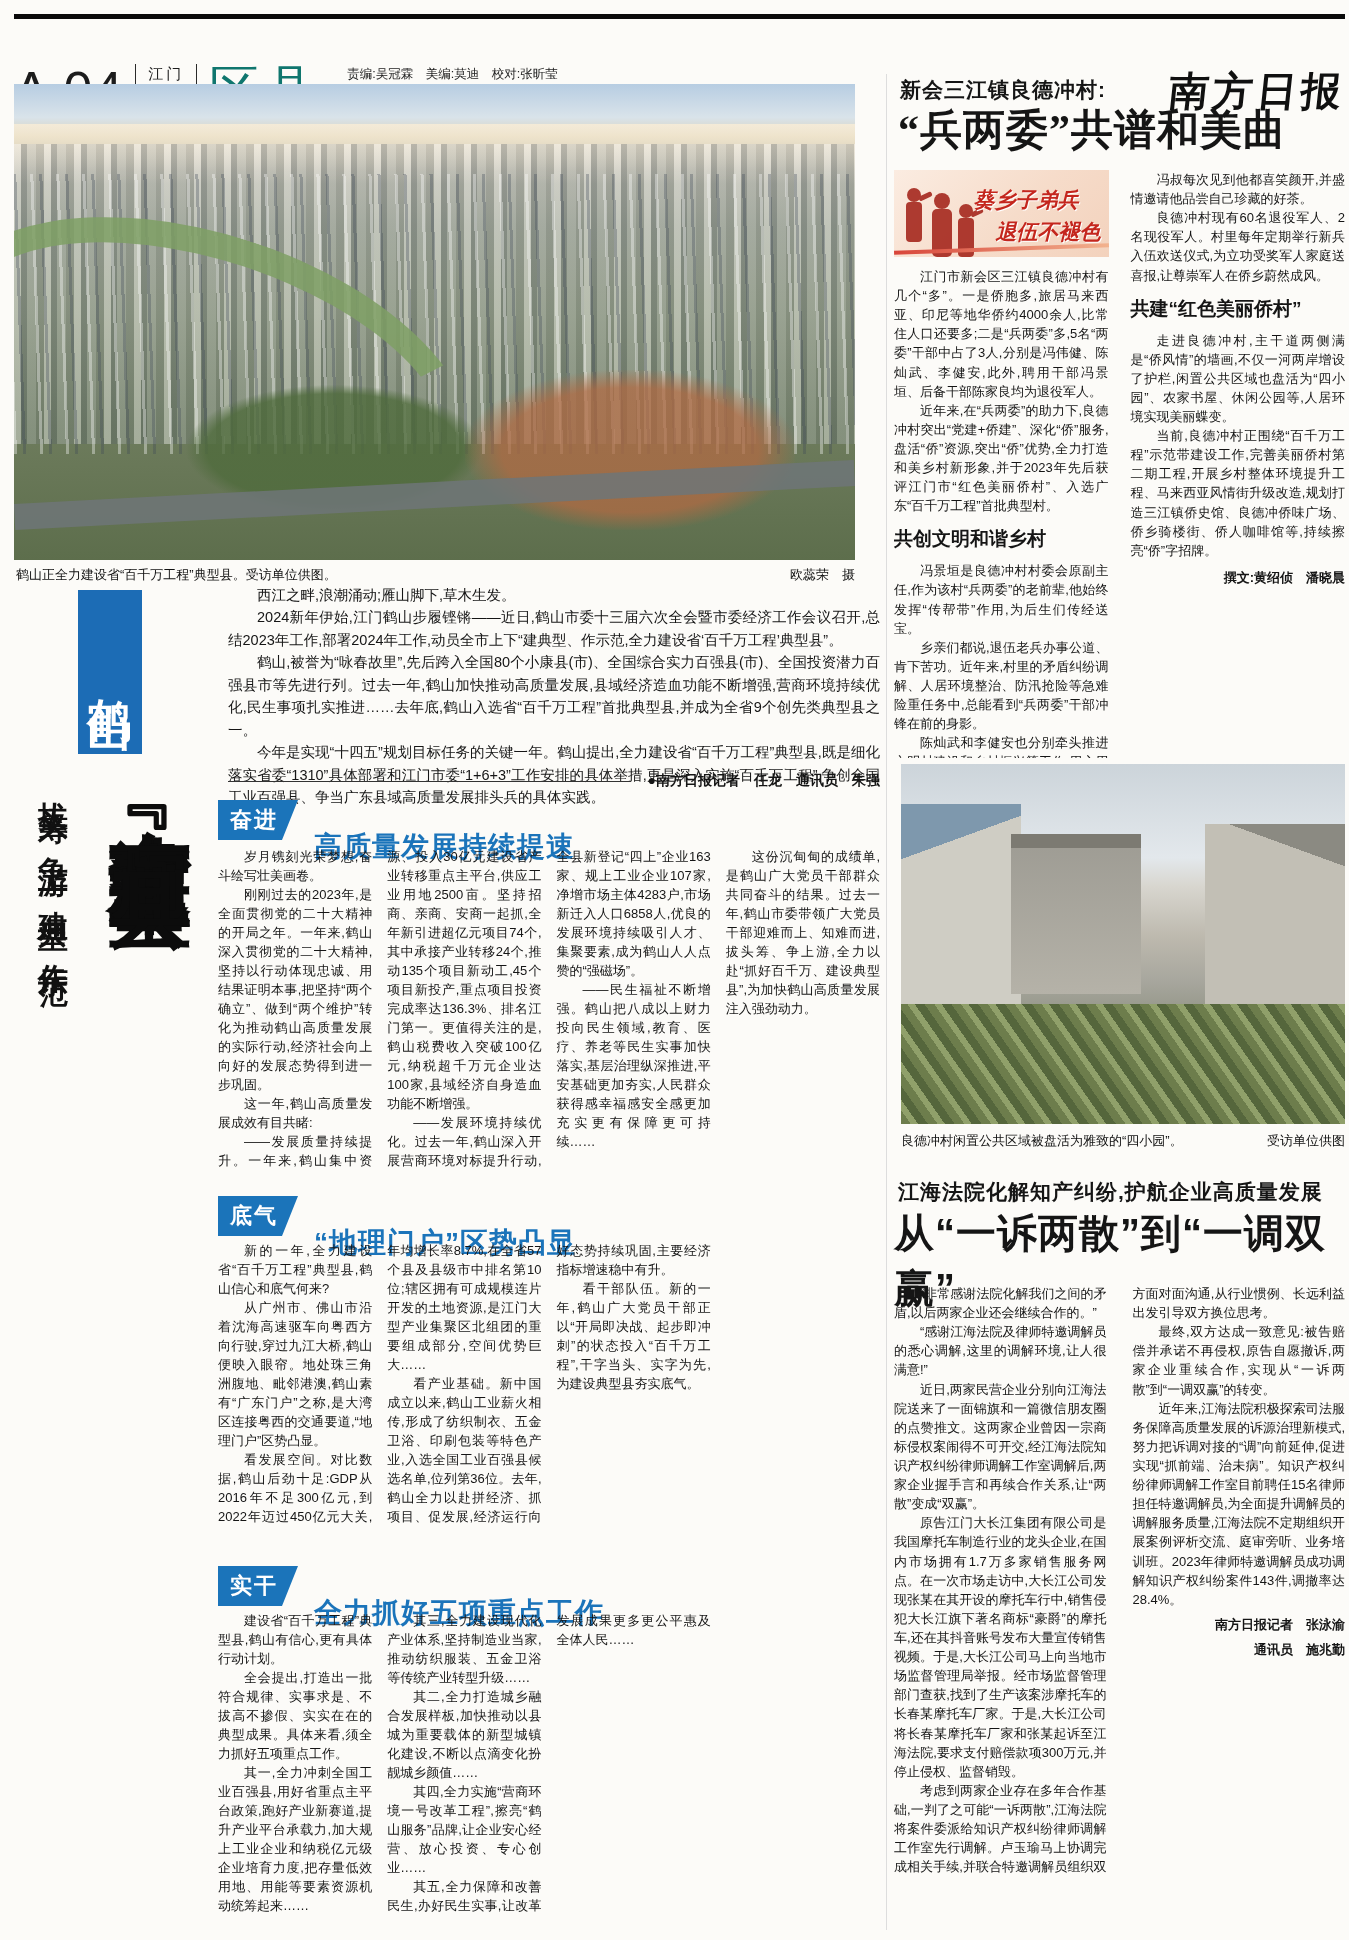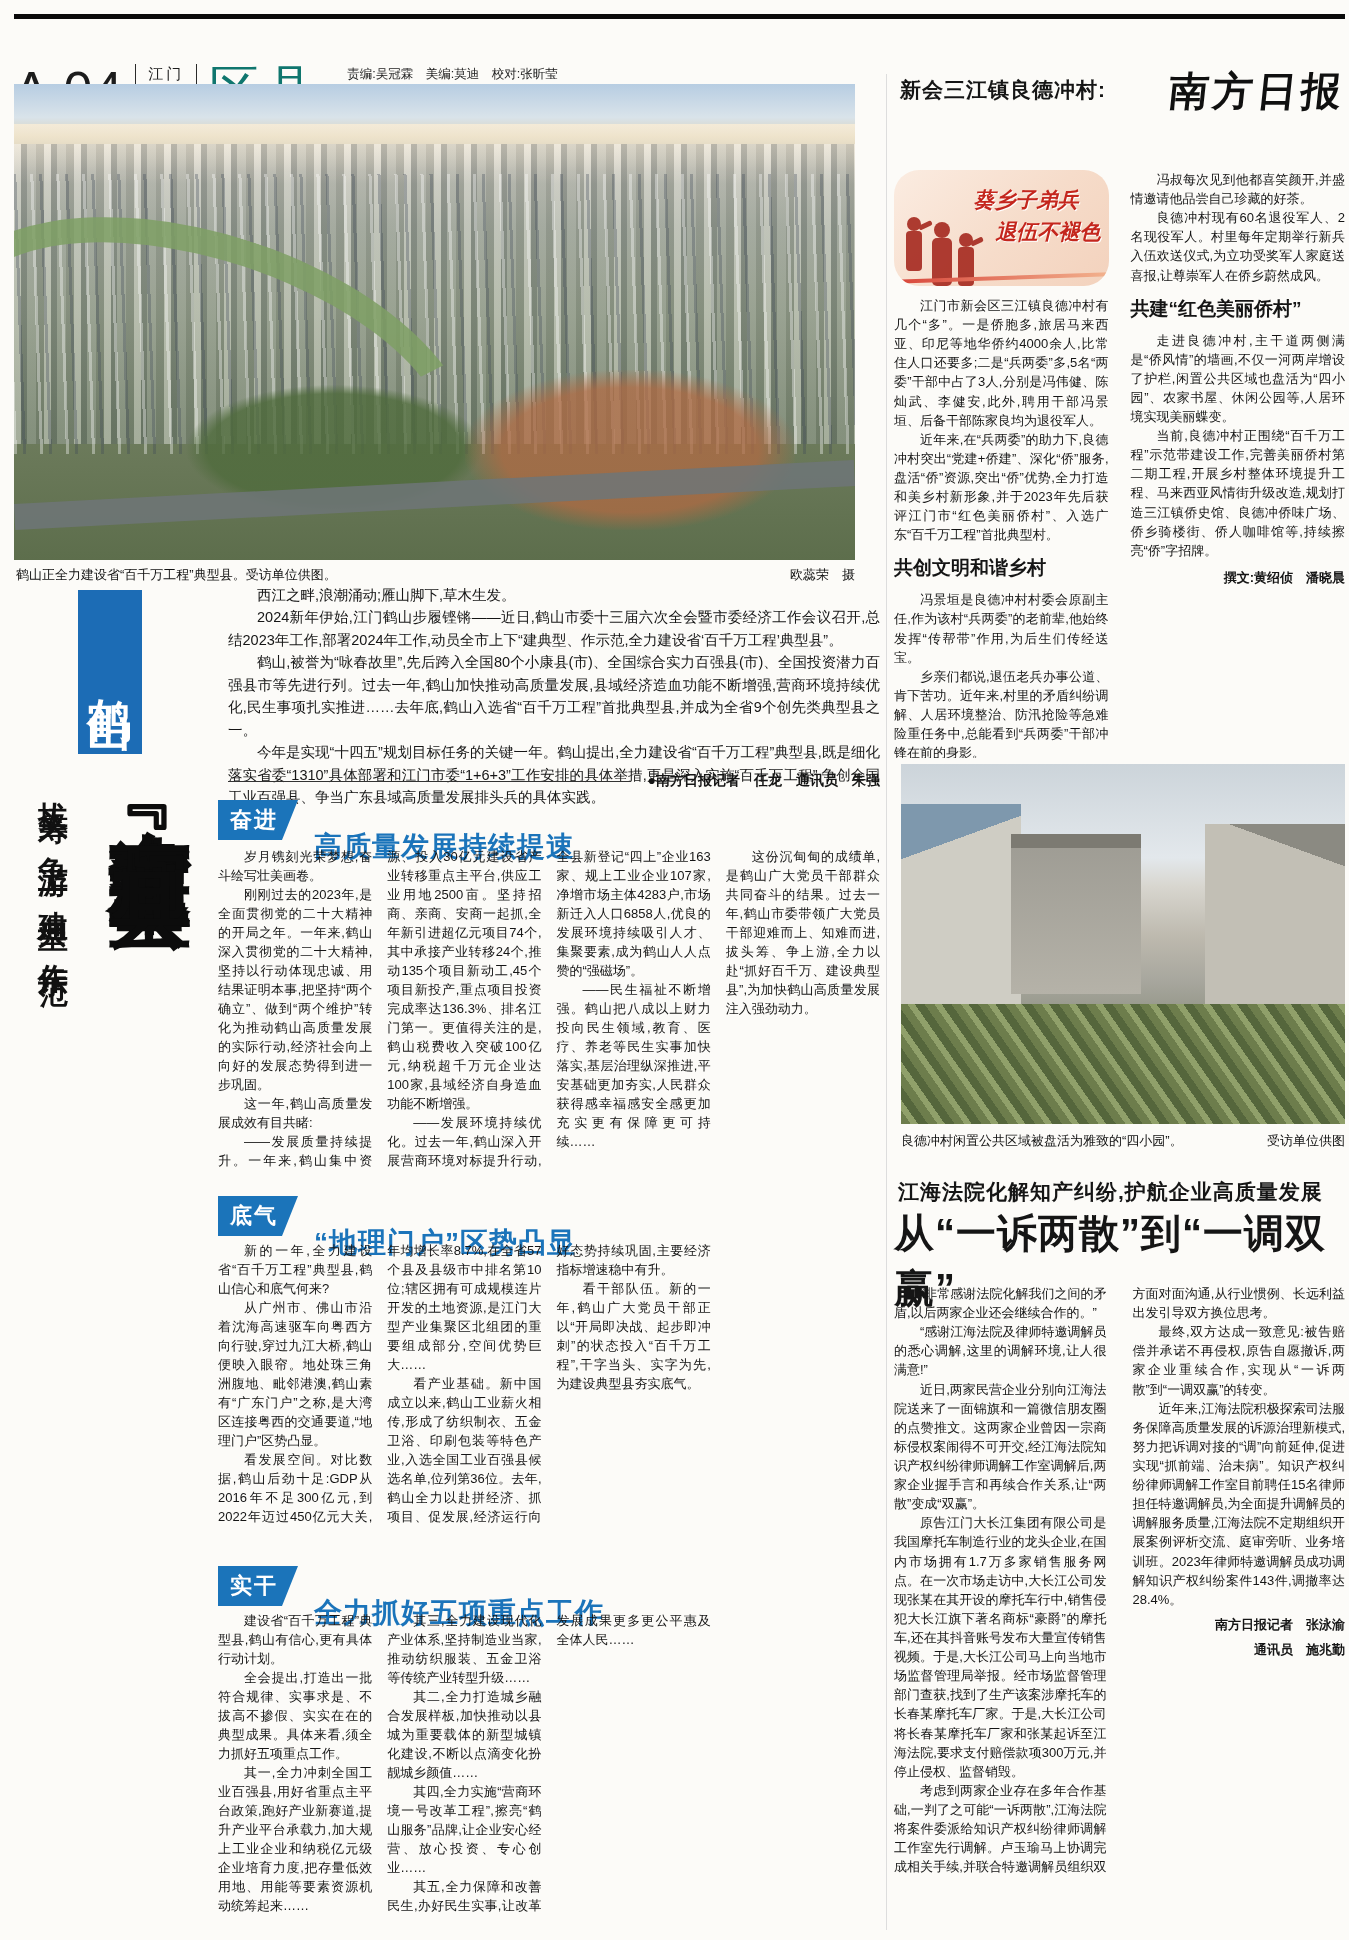--- a/index.html
+++ b/index.html
@@ -60,22 +60,22 @@
   
   .v-div { position:absolute; left:886px; top:74px; width:1px; height:1856px; background:#ddd; }
   .v-kicker { position:absolute; left:900px; top:76px; font-size:21px; font-weight:bold; letter-spacing:1px; }
   .v-headline { position:absolute; left:898px; top:102px; width:447px; font-family:"Liberation Serif", serif; font-size:42px; font-weight:900; letter-spacing:1px; }
   .v-cols { position:absolute; left:894px; top:170px; width:451px; height:588px; display:flex; gap:22px; overflow:hidden; }
   .v-col { width:215px; font-size:13px; line-height:1.47; text-align:justify; }
   .v-col p { text-indent:2em; }
   .v-sub { font-size:19px; font-weight:bold; margin:10px 0 8px; text-indent:0 !important; }
   .v-sign { text-align:right; text-indent:0 !important; margin-top:8px; font-weight:bold; }
 
-  .banner { width:100%; height:116px; margin-bottom:10px; position:relative; overflow:hidden;
-    background:linear-gradient(135deg,#fbece1 0%,#f6dcca 55%,#f3d2bd 100%);border-radius:25px; }
+  .banner { width:100%; height:87px; margin-bottom:10px; position:relative; overflow:hidden;
+    background:linear-gradient(135deg,#fbece1 0%,#f6dcca 55%,#f3d2bd 100%); }
   .banner svg { position:absolute; left:4px; bottom:0; }
   .banner .bt { position:absolute; right:8px; top:14px; text-align:left; color:#c4261d; font-weight:900; font-size:21px; font-style:italic; line-height:1.5; text-shadow:1px 1px 0 #fff; }
   .banner .bt .l2 { margin-left:22px; }
   .banner .ribbon { position:absolute; left:0; bottom:6px; width:100%; height:4px; background:linear-gradient(90deg,#d8453a,#f2b28e); transform:rotate(-2deg); }
 
   
   .vphoto { position:absolute; left:901px; top:764px; width:444px; height:360px; overflow:hidden;
     background:linear-gradient(180deg,#ccd4da 0%,#e3e8ec 26%,#d8d6cf 34%,#bdb9ae 48%,#a8a79e 60%,#8f9283 72%); }
   .vphoto .house1 { position:absolute; left:110px; top:70px; width:130px; height:160px; background:linear-gradient(180deg,#9d9b93,#b5b2a8); box-shadow:inset 0 14px 0 #7c7a72; }
   .vphoto .house2 { position:absolute; left:-30px; top:40px; width:150px; height:200px; background:linear-gradient(160deg,#7e98ad 0 26%,#cfcdc4 26%); }
@@ -183,20 +183,21 @@
       <p>其一,全力冲刺全国工业百强县,用好省重点主平台政策,跑好产业新赛道,提升产业平台承载力,加大规上工业企业和纳税亿元级企业培育力度,把存量低效用地、用能等要素资源机动统筹起来……</p>
       <p>其三,全力建设现代化产业体系,坚持制造业当家,推动纺织服装、五金卫浴等传统产业转型升级……</p>
       <p>其二,全力打造城乡融合发展样板,加快推动以县城为重要载体的新型城镇化建设,不断以点滴变化扮靓城乡颜值……</p>
       <p>其四,全力实施“营商环境一号改革工程”,擦亮“鹤山服务”品牌,让企业安心经营、放心投资、专心创业……</p>
       <p>其五,全力保障和改善民生,办好民生实事,让改革发展成果更多更公平惠及全体人民……</p>
     </div>
 
   <div class="v-div"></div>
 
   <div class="v-kicker">新会三江镇良德冲村:</div>
+  <div class="v-headline">“兵两委”共谱和美曲</div>
 
   <div class="v-cols">
     <div class="v-col">
       <div class="banner">
         <svg width="86" height="80" viewBox="0 0 86 80">
           <g fill="#a5281e" opacity="0.9">
             <circle cx="16" cy="18" r="7"></circle>
               <rect x="8" y="25" width="16" height="40" rx="4"></rect>
               <rect x="20" y="20" width="14" height="5" rx="2" transform="rotate(-25 20 20)"></rect>
             <circle cx="44" cy="24" r="8"></circle>

